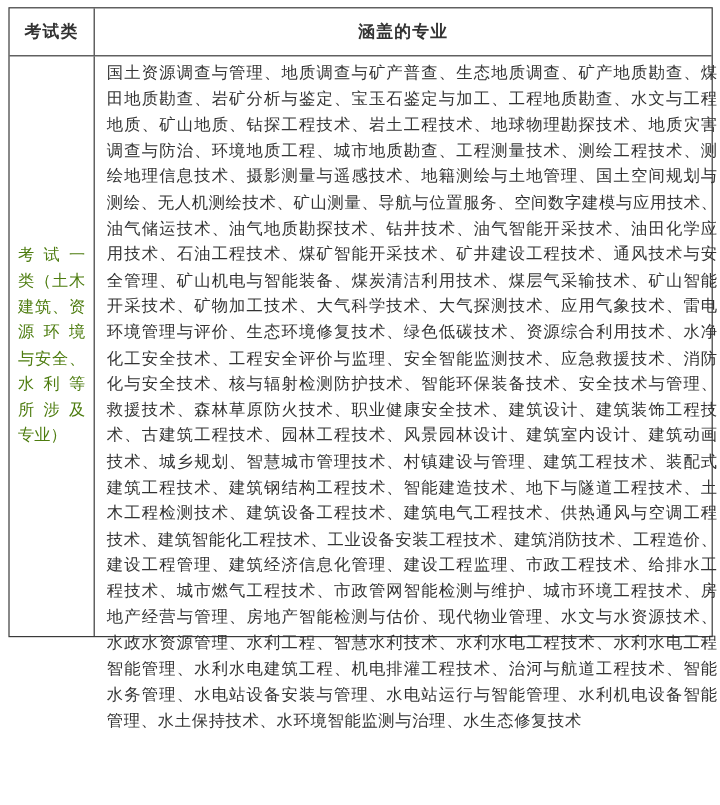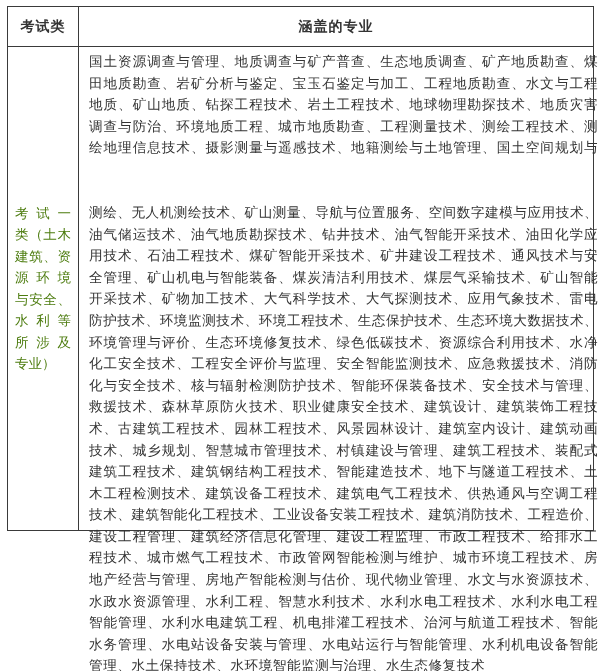--- a/index.html
+++ b/index.html
@@ -102,26 +102,25 @@
           <div>所涉及</div>
           <div class="last-line">专业）</div>
         </div>
     </div>
     <div class="col-right majors-cell" id="majors-cell">
         <div style="text-align-last: justify; white-space: nowrap; overflow: visible;">国土资源调查与管理、地质调查与矿产普查、生态地质调查、矿产地质勘查、煤</div>
         <div style="text-align-last: justify; white-space: nowrap; overflow: visible;">田地质勘查、岩矿分析与鉴定、宝玉石鉴定与加工、工程地质勘查、水文与工程</div>
         <div style="text-align-last: justify; white-space: nowrap; overflow: visible;">地质、矿山地质、钻探工程技术、岩土工程技术、地球物理勘探技术、地质灾害</div>
         <div style="text-align-last: justify; white-space: nowrap; overflow: visible;">调查与防治、环境地质工程、城市地质勘查、工程测量技术、测绘工程技术、测</div>
         <div style="text-align-last: justify; white-space: nowrap; overflow: visible;">绘地理信息技术、摄影测量与遥感技术、地籍测绘与土地管理、国土空间规划与</div>
-        <div style="text-align-last: justify; white-space: nowrap; overflow: visible; margin-top: 43px;">测绘、无人机测绘技术、矿山测量、导航与位置服务、空间数字建模与应用技术、</div>
+        <div style="text-align-last: justify; white-space: nowrap; overflow: visible;">测绘、无人机测绘技术、矿山测量、导航与位置服务、空间数字建模与应用技术、</div>
         <div style="text-align-last: justify; white-space: nowrap; overflow: visible;">油气储运技术、油气地质勘探技术、钻井技术、油气智能开采技术、油田化学应</div>
         <div style="text-align-last: justify; white-space: nowrap; overflow: visible;">用技术、石油工程技术、煤矿智能开采技术、矿井建设工程技术、通风技术与安</div>
         <div style="text-align-last: justify; white-space: nowrap; overflow: visible;">全管理、矿山机电与智能装备、煤炭清洁利用技术、煤层气采输技术、矿山智能</div>
         <div style="text-align-last: justify; white-space: nowrap; overflow: visible;">开采技术、矿物加工技术、大气科学技术、大气探测技术、应用气象技术、雷电</div>
-        <div style="text-align-last: justify; white-space: nowrap; overflow: visible;">防护技术、环境监测技术、环境工程技术、生态保护技术、生态环境大数据技术、</div>
         <div style="text-align-last: justify; white-space: nowrap; overflow: visible;">环境管理与评价、生态环境修复技术、绿色低碳技术、资源综合利用技术、水净</div>
         <div style="text-align-last: justify; white-space: nowrap; overflow: visible;">化工安全技术、工程安全评价与监理、安全智能监测技术、应急救援技术、消防</div>
         <div style="text-align-last: justify; white-space: nowrap; overflow: visible;">化与安全技术、核与辐射检测防护技术、智能环保装备技术、安全技术与管理、</div>
         <div style="text-align-last: justify; white-space: nowrap; overflow: visible;">救援技术、森林草原防火技术、职业健康安全技术、建筑设计、建筑装饰工程技</div>
         <div style="text-align-last: justify; white-space: nowrap; overflow: visible;">术、古建筑工程技术、园林工程技术、风景园林设计、建筑室内设计、建筑动画</div>
         <div style="text-align-last: justify; white-space: nowrap; overflow: visible;">技术、城乡规划、智慧城市管理技术、村镇建设与管理、建筑工程技术、装配式</div>
         <div style="text-align-last: justify; white-space: nowrap; overflow: visible;">建筑工程技术、建筑钢结构工程技术、智能建造技术、地下与隧道工程技术、土</div>
         <div style="text-align-last: justify; white-space: nowrap; overflow: visible;">木工程检测技术、建筑设备工程技术、建筑电气工程技术、供热通风与空调工程</div>
         <div style="text-align-last: justify; white-space: nowrap; overflow: visible;">技术、建筑智能化工程技术、工业设备安装工程技术、建筑消防技术、工程造价、</div>
         <div style="text-align-last: justify; white-space: nowrap; overflow: visible;">建设工程管理、建筑经济信息化管理、建设工程监理、市政工程技术、给排水工</div>

